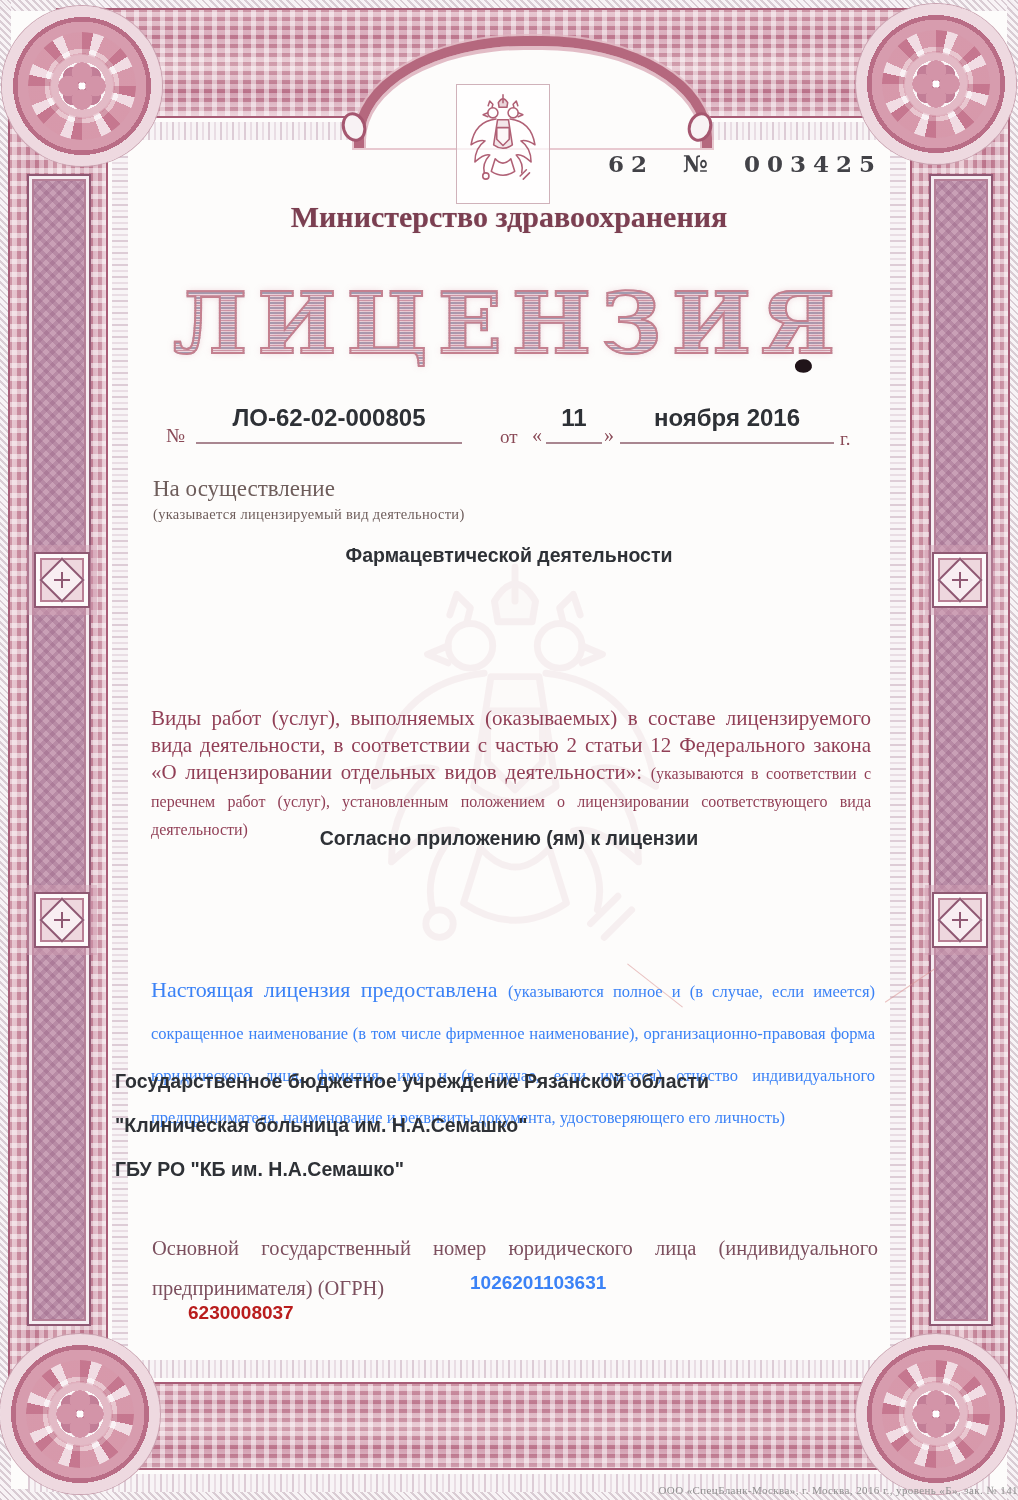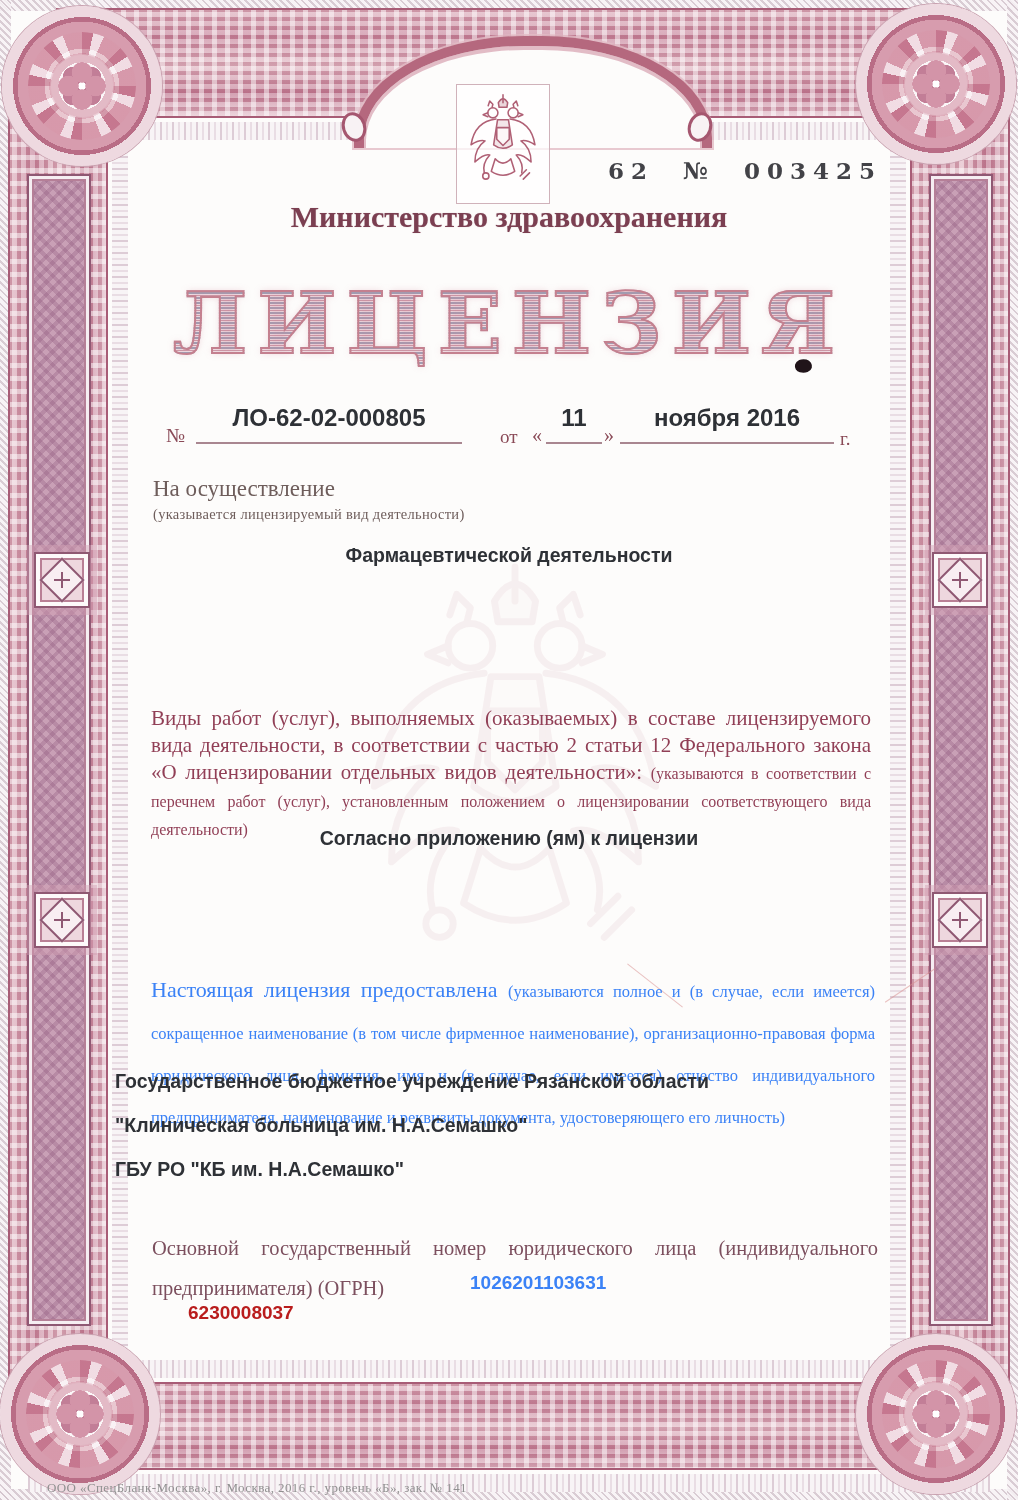--- a/index.html
+++ b/index.html
@@ -126,21 +126,21 @@
   .ink-blot{
     position:absolute;left:795px;top:359px;width:17px;height:14px;z-index:6;
     background:#201419;border-radius:58% 42% 62% 38%/55% 48% 52% 45%;transform:rotate(14deg);
   }
   .scratch{position:absolute;height:1px;background:#d98f8f;opacity:.55;z-index:4;}
   .scratch-1{left:620px;top:985px;width:70px;transform:rotate(38deg);}
   .scratch-2{left:880px;top:985px;width:60px;transform:rotate(-34deg);}
   
   .content{position:absolute;inset:0;z-index:5;}
   .serial{
-    position:absolute;top:157px;right:136px;
+    position:absolute;top:150px;right:136px;
     font-family:"DejaVu Serif",serif;font-weight:600;font-size:23px;color:#424247;
     letter-spacing:7px;word-spacing:14px;white-space:nowrap;
   }
   .ministry{
     position:absolute;top:198px;left:115px;right:115px;text-align:center;
     font-weight:bold;font-size:30px;line-height:38px;color:#7b3f51;
     text-shadow:0 0 1px rgba(123,63,81,.4);
   }
   .doc-title{
     position:absolute;top:282px;left:0;right:0;text-align:center;
@@ -186,22 +186,22 @@
     position:absolute;left:318px;top:44px;
     font-family:"Liberation Sans",sans-serif;font-weight:bold;font-size:19px;color:#3b82f6;
   }
   .inn-row{position:absolute;left:152px;top:1302px;display:flex;align-items:baseline;}
   .inn-label{font-size:20.5px;color:#7c4f5e;}
   .inn-value{
     margin-left:36px;font-family:"Liberation Sans",sans-serif;font-weight:bold;
     font-size:19px;color:#b91c1c;
   }
   .imprint{
-    position:absolute;left:0;right:0;bottom:4px;text-align:left;
-    font-size:13px;color:#909090;letter-spacing:.4px;padding-left:47px;
+    position:absolute;left:0;right:0;bottom:4px;text-align:right;
+    font-size:11px;color:#909090;letter-spacing:.4px;padding-left:47px;
   }
 </style>
 </head>
 <body>
 
 <div class="page">
 
   <div class="lace lace-top"></div>
   <div class="lace lace-bottom"></div>
   <div class="lace lace-left"></div>

